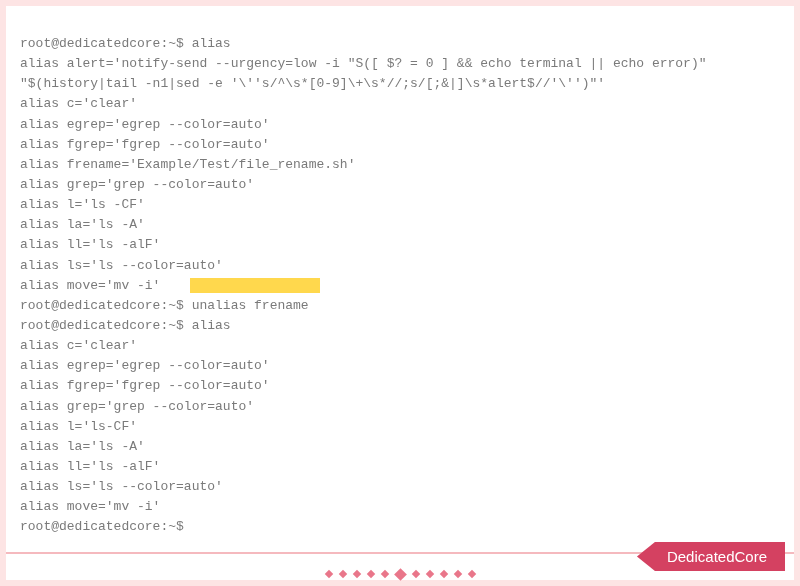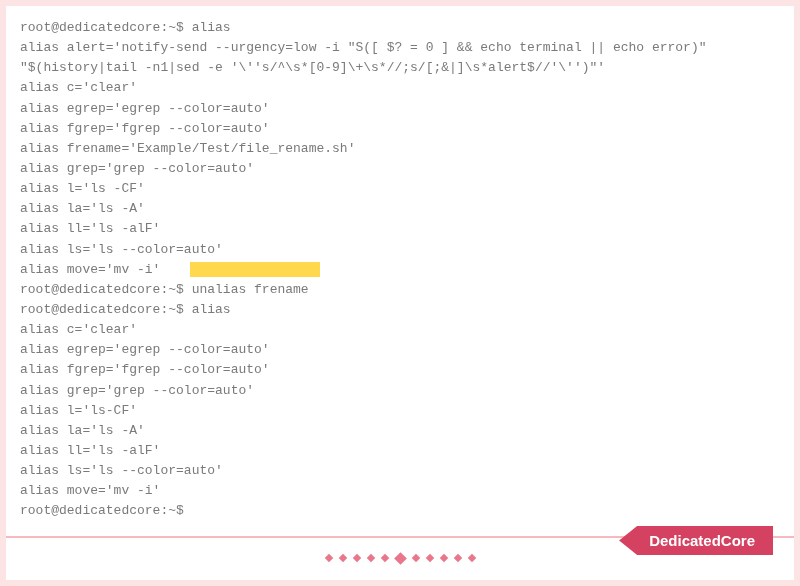--- a/index.html
+++ b/index.html
@@ -11,20 +11,21 @@
   }
   .term {
     padding: 12px 14px 8px 14px;
     font-size: 13px;
     line-height: 1.55;
     color: #7a7a7a;
     white-space: pre;
     font-family: "Courier New", Courier, monospace;
     height: 530px;
     overflow: hidden;
+    margin-top: 16px;
   }
   .line { white-space: pre-wrap; }
   .highlight {
     background: #ffd84d;
     display: inline-block;
     width: 130px; height: 15px;
     vertical-align: middle;
     margin-left: 30px;
   }
   .sep {
@@ -38,26 +39,26 @@
     align-items: center;
     justify-content: center;
   }
   .dots {
     display: flex; gap: 8px; align-items: center;
   }
   .dot { width: 6px; height: 6px; background: #e9768a; transform: rotate(45deg); }
   .dot.big { width: 9px; height: 9px; }
   .badge {
     position: absolute;
-    right: 21px;
+    right: 9px;
     top: -12px;
     background: #d44161;
     color: #fff;
     font-family: -apple-system, "Segoe UI", Arial, sans-serif;
-    font-weight: 700;
+    font-weight: 400;
     font-size: 15px;
     padding: 6px 18px 6px 30px;
     clip-path: polygon(18px 0, 100% 0, 100% 100%, 18px 100%, 0 50%);
   }
 </style>
 </head>
 <body>
 
 <div class="frame">
   <div class="term" id="term"><div class="line">root@dedicatedcore:~$ alias</div><div class="line">alias alert='notify-send --urgency=low -i "S([ $? = 0 ] &amp;&amp; echo terminal || echo error)"</div><div class="line">"$(history|tail -n1|sed -e '\''s/^\s*[0-9]\+\s*//;s/[;&amp;|]\s*alert$//'\'')"'</div><div class="line">alias c='clear'</div><div class="line">alias egrep='egrep --color=auto'</div><div class="line">alias fgrep='fgrep --color=auto'</div><div class="line">alias frename='Example/Test/file_rename.sh'</div><div class="line">alias grep='grep --color=auto'</div><div class="line">alias l='ls -CF'</div><div class="line">alias la='ls -A'</div><div class="line">alias ll='ls -alF'</div><div class="line">alias ls='ls --color=auto'</div><div class="line"><span>alias move='mv -i'</span><span class="highlight"></span></div><div class="line">root@dedicatedcore:~$ unalias frename</div><div class="line">root@dedicatedcore:~$ alias</div><div class="line">alias c='clear'</div><div class="line">alias egrep='egrep --color=auto'</div><div class="line">alias fgrep='fgrep --color=auto'</div><div class="line">alias grep='grep --color=auto'</div><div class="line">alias l='ls-CF'</div><div class="line">alias la='ls -A'</div><div class="line">alias ll='ls -alF'</div><div class="line">alias ls='ls --color=auto'</div><div class="line">alias move='mv -i'</div><div class="line">root@dedicatedcore:~$</div></div>

